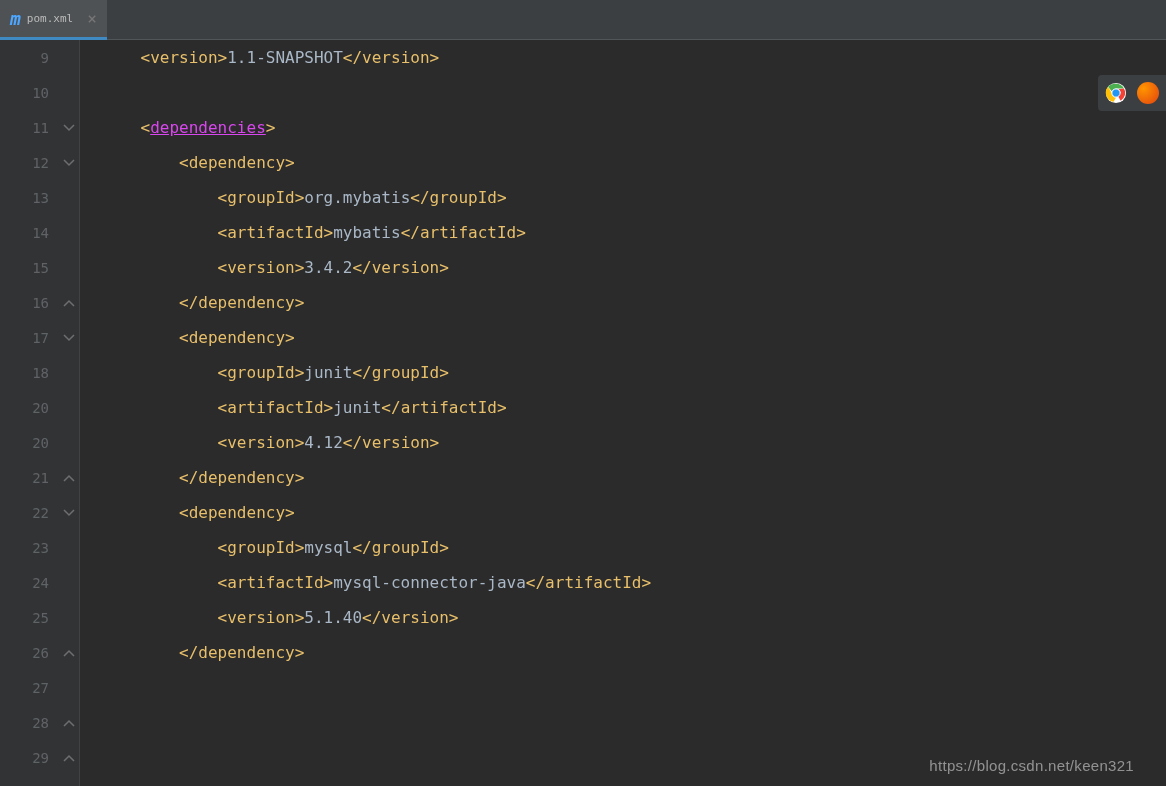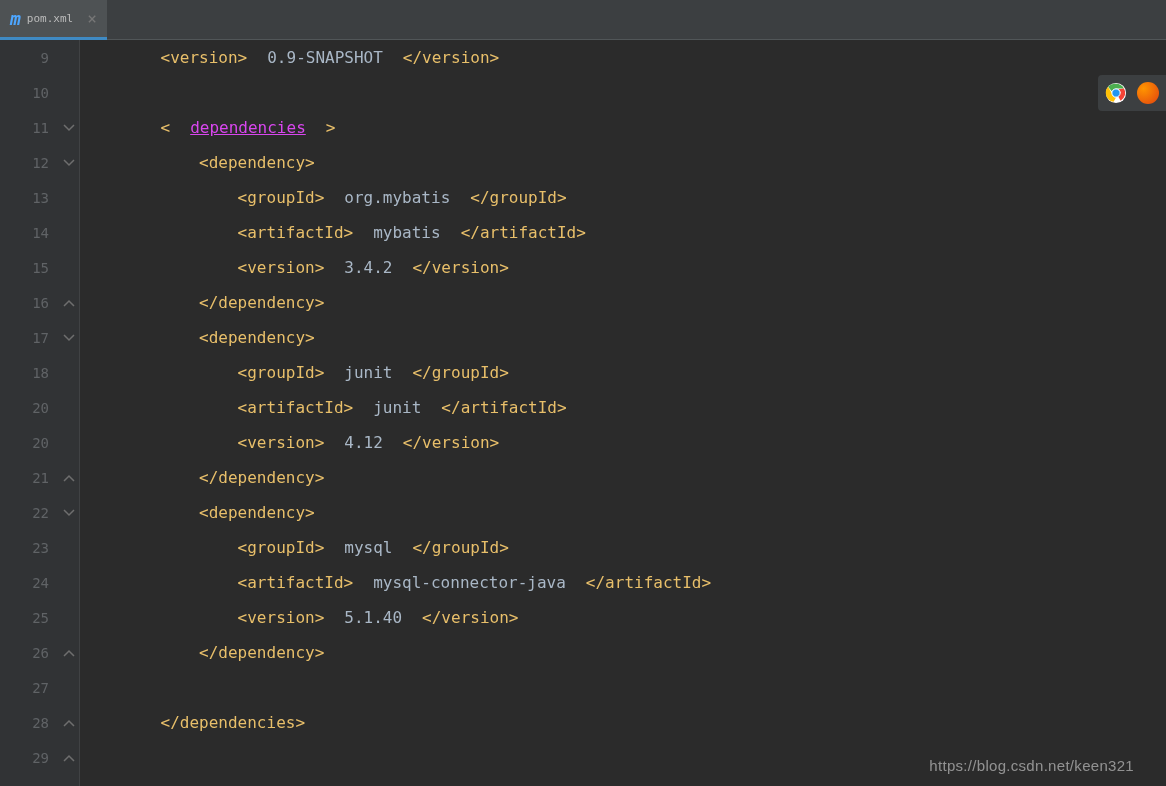--- a/index.html
+++ b/index.html
@@ -77,21 +77,20 @@
   .code-col {
     flex: 1;
     padding-left: 22px;
     position: relative;
   }
   .line {
     height: 35px;
     display: flex;
     align-items: center;
     white-space: pre;
-    gap: 20px;
   }
   .t  { color: #e8bf6a; }   
   .s  { color: #a9b7c6; }   
   .lnk{ color: #d946ef; text-decoration: underline; text-align: center; }
   .watermark {
     position: absolute;
     right: 32px;
     bottom: 12px;
     color: #d6d6d6;
     font-size: 15px;
@@ -185,40 +184,39 @@
             <path d="M1 9 L6 4 L11 9" stroke="#6e6e6e" stroke-width="1.5" fill="none"></path>
           </svg>
         </span></div>
       <div class="gutter-row">29<span class="fold">
           <svg viewBox="0 0 12 12">
             <path d="M1 9 L6 4 L11 9" stroke="#6e6e6e" stroke-width="1.5" fill="none"></path>
           </svg>
         </span></div>
     </div>
   <div class="code-col" id="code">
-      <div class="line"><span>    </span><span class="t">&lt;version&gt;</span><span class="s">0.9-SNAPSHOT</span><span class="t">&lt;/version&gt;</span></div>
+      <div class="line"><span>    </span><span class="t">&lt;version&gt;</span><span class="s">1.1-SNAPSHOT</span><span class="t">&lt;/version&gt;</span></div>
       <div class="line"><span></span></div>
       <div class="line"><span>    </span><span class="t">&lt;</span><span class="lnk">dependencies</span><span class="t">&gt;</span></div>
       <div class="line"><span>        </span><span class="t">&lt;dependency&gt;</span></div>
       <div class="line"><span>            </span><span class="t">&lt;groupId&gt;</span><span class="s">org.mybatis</span><span class="t">&lt;/groupId&gt;</span></div>
       <div class="line"><span>            </span><span class="t">&lt;artifactId&gt;</span><span class="s">mybatis</span><span class="t">&lt;/artifactId&gt;</span></div>
       <div class="line"><span>            </span><span class="t">&lt;version&gt;</span><span class="s">3.4.2</span><span class="t">&lt;/version&gt;</span></div>
       <div class="line"><span>        </span><span class="t">&lt;/dependency&gt;</span></div>
       <div class="line"><span>        </span><span class="t">&lt;dependency&gt;</span></div>
       <div class="line"><span>            </span><span class="t">&lt;groupId&gt;</span><span class="s">junit</span><span class="t">&lt;/groupId&gt;</span></div>
       <div class="line"><span>            </span><span class="t">&lt;artifactId&gt;</span><span class="s">junit</span><span class="t">&lt;/artifactId&gt;</span></div>
       <div class="line"><span>            </span><span class="t">&lt;version&gt;</span><span class="s">4.12</span><span class="t">&lt;/version&gt;</span></div>
       <div class="line"><span>        </span><span class="t">&lt;/dependency&gt;</span></div>
       <div class="line"><span>        </span><span class="t">&lt;dependency&gt;</span></div>
       <div class="line"><span>            </span><span class="t">&lt;groupId&gt;</span><span class="s">mysql</span><span class="t">&lt;/groupId&gt;</span></div>
       <div class="line"><span>            </span><span class="t">&lt;artifactId&gt;</span><span class="s">mysql-connector-java</span><span class="t">&lt;/artifactId&gt;</span></div>
       <div class="line"><span>            </span><span class="t">&lt;version&gt;</span><span class="s">5.1.40</span><span class="t">&lt;/version&gt;</span></div>
       <div class="line"><span>        </span><span class="t">&lt;/dependency&gt;</span></div>
       <div class="line"><span></span></div>
-      <div class="line"><span>    </span><span class="t">&lt;/dependencies&gt;</span></div>
     </div>
 </div>
 
 <div class="floating-icons">
   <span class="ic">
     <svg class="chrome-outer" viewBox="0 0 48 48">
       <circle cx="24" cy="24" r="22" fill="#fff"></circle>
       <path fill="#4CAF50" d="M24 4a20 20 0 0 1 17.3 10H24a10 10 0 0 0-9.2 6.1L6.6 10.4A20 20 0 0 1 24 4z"></path>
       <path fill="#F44336" d="M41.3 14a20 20 0 0 1-7.1 27.1l-8.2-14.2A10 10 0 0 0 34 24c0-3.5-1.8-6.6-4.6-8.4L41.3 14z"></path>
       <path fill="#FFC107" d="M6.6 10.4l8.2 14.2A10 10 0 0 0 24 34l-5.2 9.1A20 20 0 0 1 6.6 10.4z"></path>

